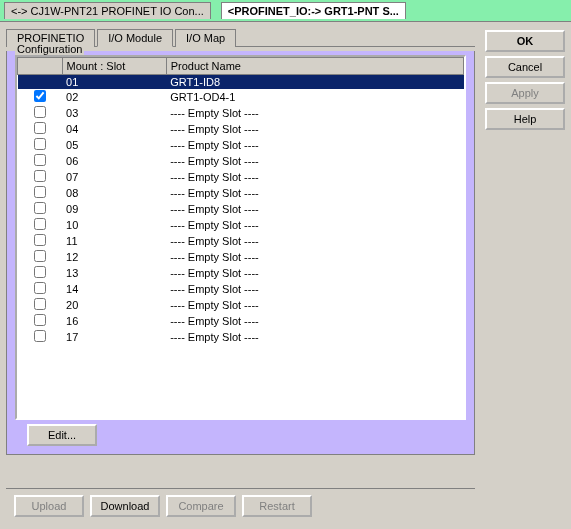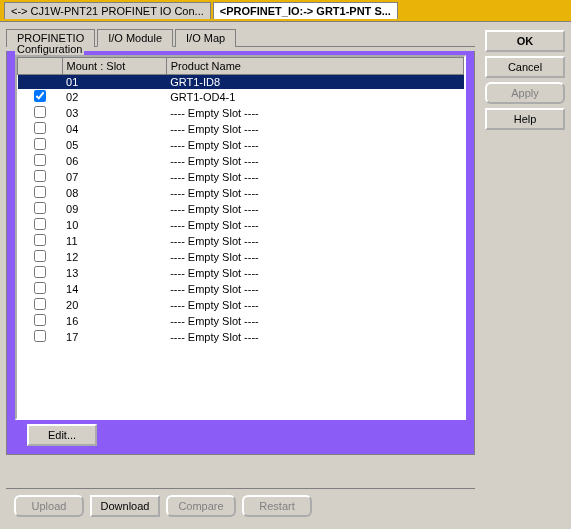--- a/index.html
+++ b/index.html
@@ -7,27 +7,27 @@
       width: 571px;
       height: 529px;
       background: #d4d0c8;
       font-family: 'MS Sans Serif', Tahoma, Arial, sans-serif;
       font-size: 11px;
       overflow: hidden;
     }
 
     
     .title-bar {
-      background: #eab308;
+      background: #86efac;
       border-bottom: 1px solid #808080;
       display: flex;
       align-items: center;
       height: 22px;
       padding: 0 4px;
-      gap: 2px;
+      gap: 10px;
     }
     .title-tab {
       background: #d4d0c8;
       border: 1px solid #808080;
       border-bottom: none;
       padding: 2px 6px;
       font-size: 11px;
       cursor: pointer;
       white-space: nowrap;
     }
@@ -76,21 +76,21 @@
 
     
     .config-group {
       border: 1px solid #808080;
       border-top: none;
       flex: 1;
       display: flex;
       flex-direction: column;
       padding: 8px;
       padding-top: 0;
-      background: #8b5cf6;
+      background: #c4b5fd;
       position: relative;
     }
     .config-group-label {
       position: absolute;
       top: -8px;
       left: 8px;
       background: #d4d0c8;
       padding: 0 2px;
       font-size: 11px;
     }
@@ -214,21 +214,20 @@
       font-size: 11px;
       font-family: 'MS Sans Serif', Tahoma, Arial, sans-serif;
       cursor: pointer;
       text-align: center;
       min-width: 70px;
       min-height: 22px;
     }
     .btn:disabled, .btn.disabled {
       color: #808080;
       cursor: default;
-      border-radius: 6px;
     }
     .btn-ok {
       font-weight: bold;
     }
   </style>
 </head>
 <body>
 
 <div class="title-bar">
   <div class="title-tab">

